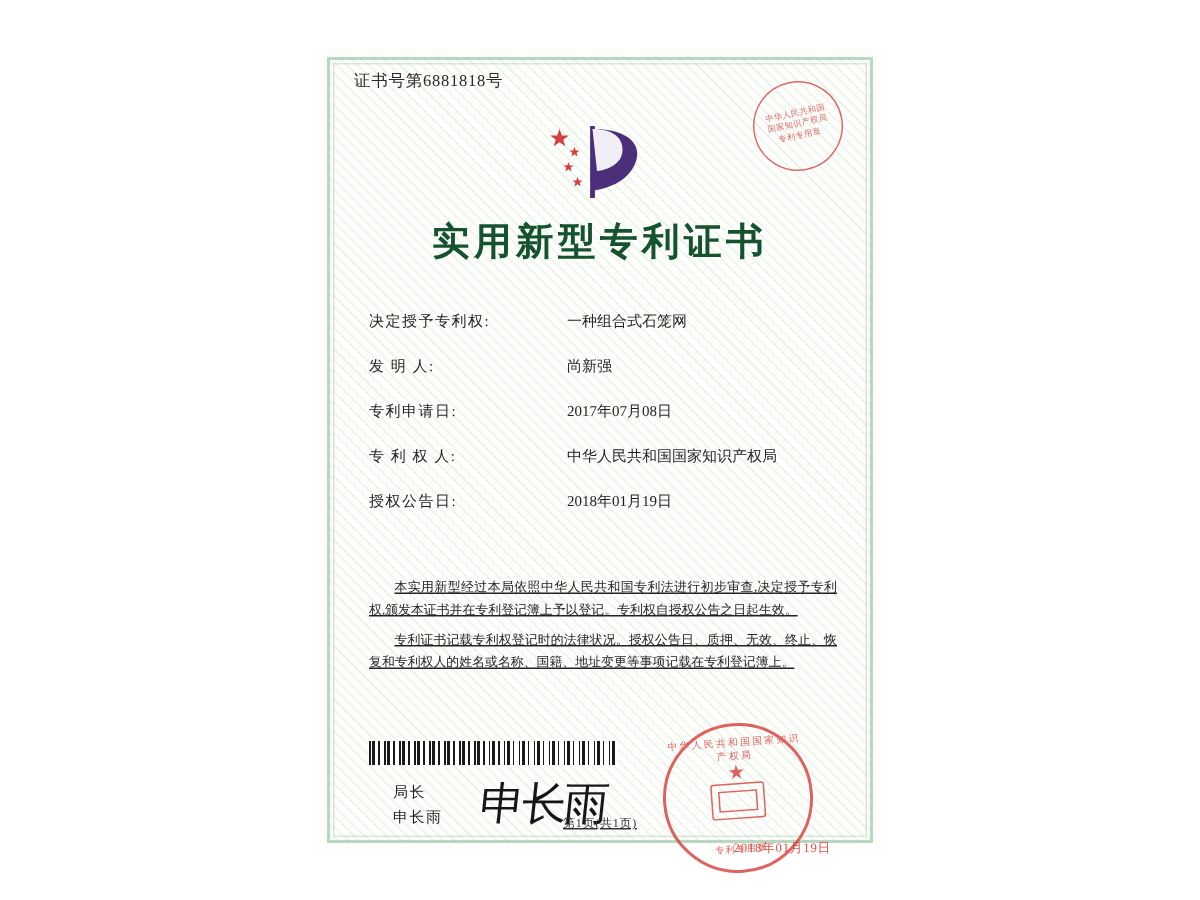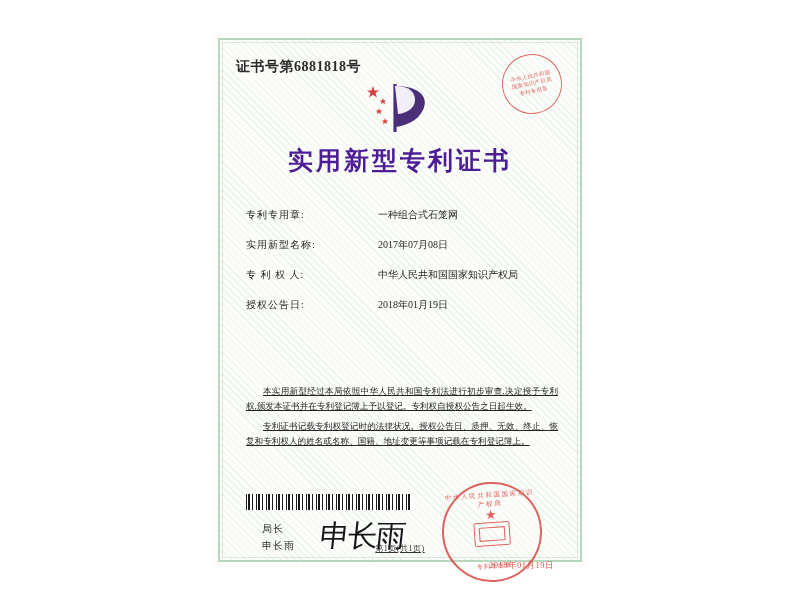--- a/index.html
+++ b/index.html
@@ -62,26 +62,25 @@
     -webkit-mask:
       linear-gradient(#000 0 0) content-box,
       linear-gradient(#000 0 0);
     opacity: 0.9;
     pointer-events: none;
   }
 
   .cert-number {
     position: absolute;
     left: 24px;
-    top: 26px;
-    font-size: 14px;
+    top: 14px;
+    font-size: 11px;
     color: #2b2b2b;
     letter-spacing: 0.5px;
     font-family: "Liberation Serif", serif;
-    font-weight: bold;
   }
 
   
   .top-seal {
     position: absolute;
     right: 26px;
     top: 22px;
     width: 58px;
     height: 58px;
     border-radius: 50%;
@@ -114,21 +113,21 @@
 
   .doc-title {
     position: absolute;
     left: 0;
     right: 0;
     top: 112px;
     text-align: center;
     font-size: 25px;
     font-weight: bold;
     letter-spacing: 3px;
-    color: #4c1d95;
+    color: #14532d;
     font-family: "Liberation Serif", serif;
   }
 
   .fields {
     position: absolute;
     left: 34px;
     top: 176px;
     right: 34px;
   }
   .field-row {
@@ -312,24 +311,27 @@
           <polygon points="22,28 22.9,30.4 25.4,30.4 23.4,31.9 24.1,34.3 22,32.8 19.9,34.3 20.6,31.9 18.6,30.4 21.1,30.4"></polygon>
           <polygon points="28,38 28.9,40.4 31.4,40.4 29.4,41.9 30.1,44.3 28,42.8 25.9,44.3 26.6,41.9 24.6,40.4 27.1,40.4"></polygon>
         </g>
       </svg>
     </div>
 
     <div class="doc-title">实用新型专利证书</div>
 
     <div class="fields">
       <div class="field-row">
-        <span class="field-label">专利专用章:</span><span class="field-value">一种组合式石笼网</span>
-      </div>
-      <div class="field-row">
-        <span class="field-label">实用新型名称:</span><span class="field-value">2017年07月08日</span>
+        <span class="field-label">决定授予专利权:</span><span class="field-value">一种组合式石笼网</span>
+      </div>
+      <div class="field-row">
+        <span class="field-label">发 明 人:</span><span class="field-value">尚新强</span>
+      </div>
+      <div class="field-row">
+        <span class="field-label">专利申请日:</span><span class="field-value">2017年07月08日</span>
       </div>
       <div class="field-row">
         <span class="field-label">专 利 权 人:</span><span class="field-value">中华人民共和国国家知识产权局</span>
       </div>
       <div class="field-row">
         <span class="field-label">授权公告日:</span><span class="field-value">2018年01月19日</span>
       </div>
     </div>
 
     <div class="body-text">

